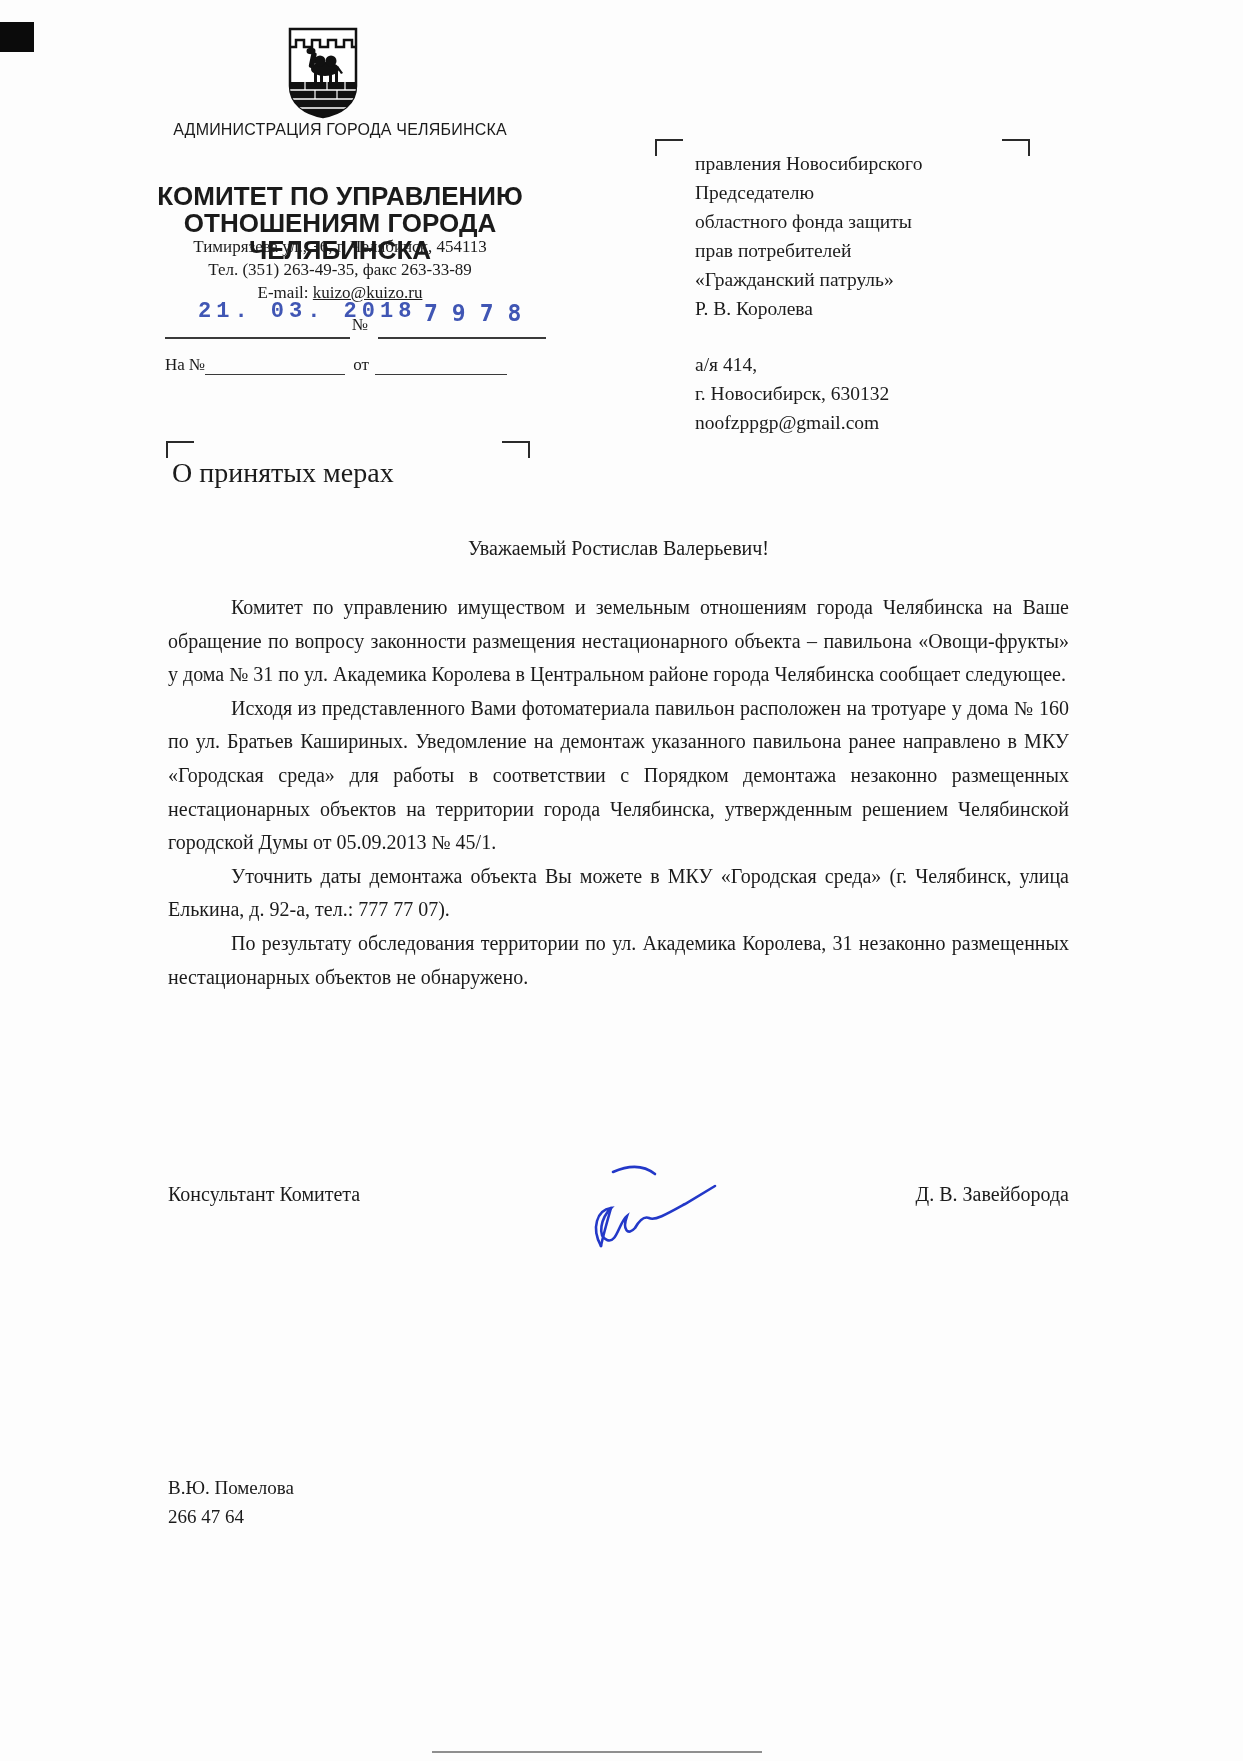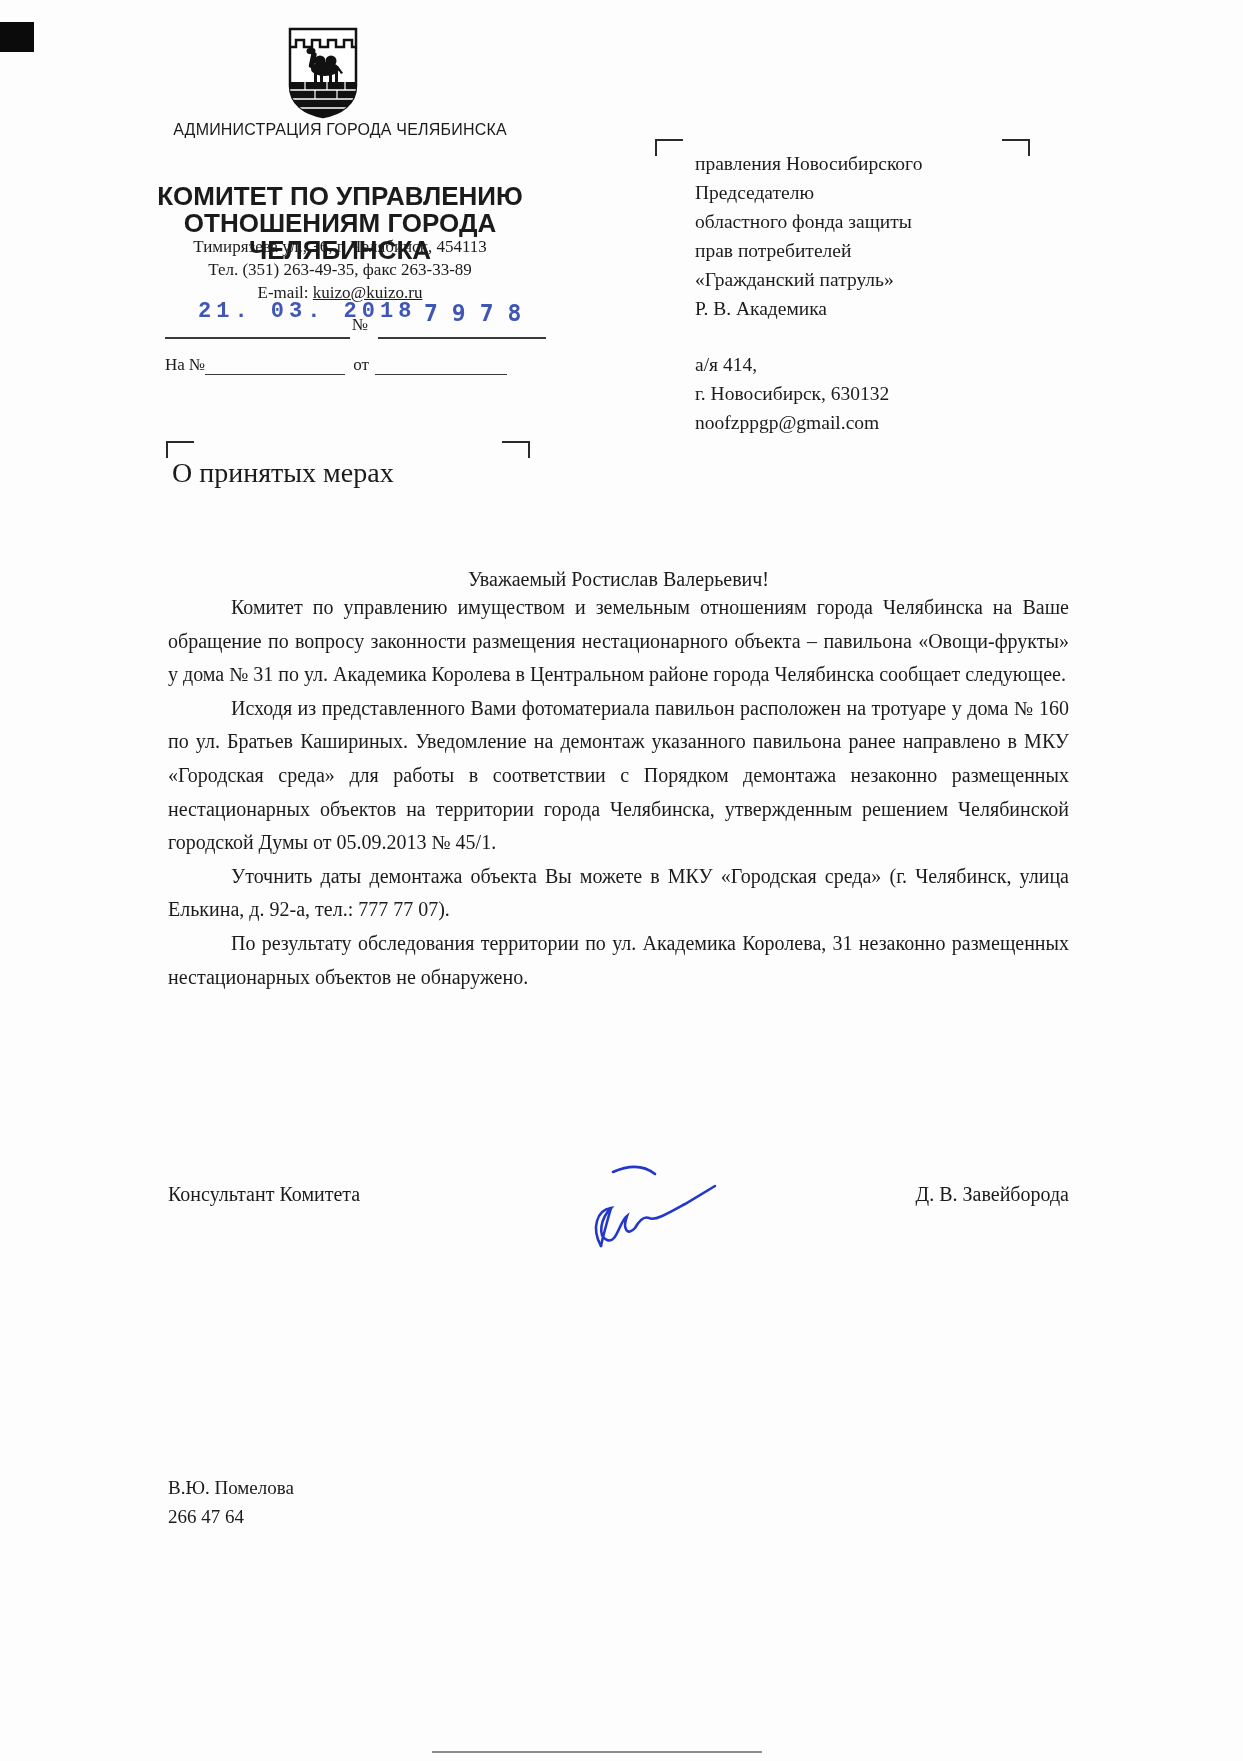--- a/index.html
+++ b/index.html
@@ -43,21 +43,21 @@
   .addr-tl{left:655px;top:139px;}
   .addr-tr{left:1002px;top:139px;}
   .subj-tl{left:166px;top:441px;}
   .subj-tr{left:502px;top:441px;}
   
   .addressee{left:695px;top:149px;width:320px;font-size:19.5px;line-height:29px;}
   .addressee .blk2{margin-top:27px;}
   
   .subject{left:172px;top:457px;font-size:28px;}
   
-  .salutation{left:168px;top:537px;width:901px;text-align:center;font-size:20px;margin-top:31px;}
+  .salutation{left:168px;top:537px;width:901px;text-align:center;font-size:20px;}
   
   .body-text{left:168px;top:591px;width:901px;font-size:20px;line-height:33.6px;text-align:justify;}
   .body-text p{margin:0;text-indent:63px;}
   
   .sig-row{left:168px;top:1183px;width:901px;display:flex;justify-content:space-between;font-size:20px;}
   .sig-ink{left:583px;top:1158px;width:145px;height:100px;}
   
   .footer{left:168px;top:1473px;font-size:19px;line-height:29px;}
 </style>
 </head>
@@ -130,21 +130,21 @@
 
   <div class="abs corner tl addr-tl"></div>
   <div class="abs corner tr addr-tr"></div>
 
   <div class="abs addressee">
     <div>правления Новосибирского</div>
     <div>Председателю</div>
     <div>областного фонда защиты</div>
     <div>прав потребителей</div>
     <div>«Гражданский патруль»</div>
-    <div>Р. В. Академика</div>
+    <div>Р. В. Королева</div>
     <div class="blk2">
       <div>а/я 414,</div>
       <div>г. Новосибирск, 630132</div>
       <div>noofzppgp@gmail.com</div>
     </div>
   </div>
 
   <div class="abs corner tl subj-tl"></div>
   <div class="abs corner tr subj-tr"></div>
   <div class="abs subject">О принятых мерах</div>

